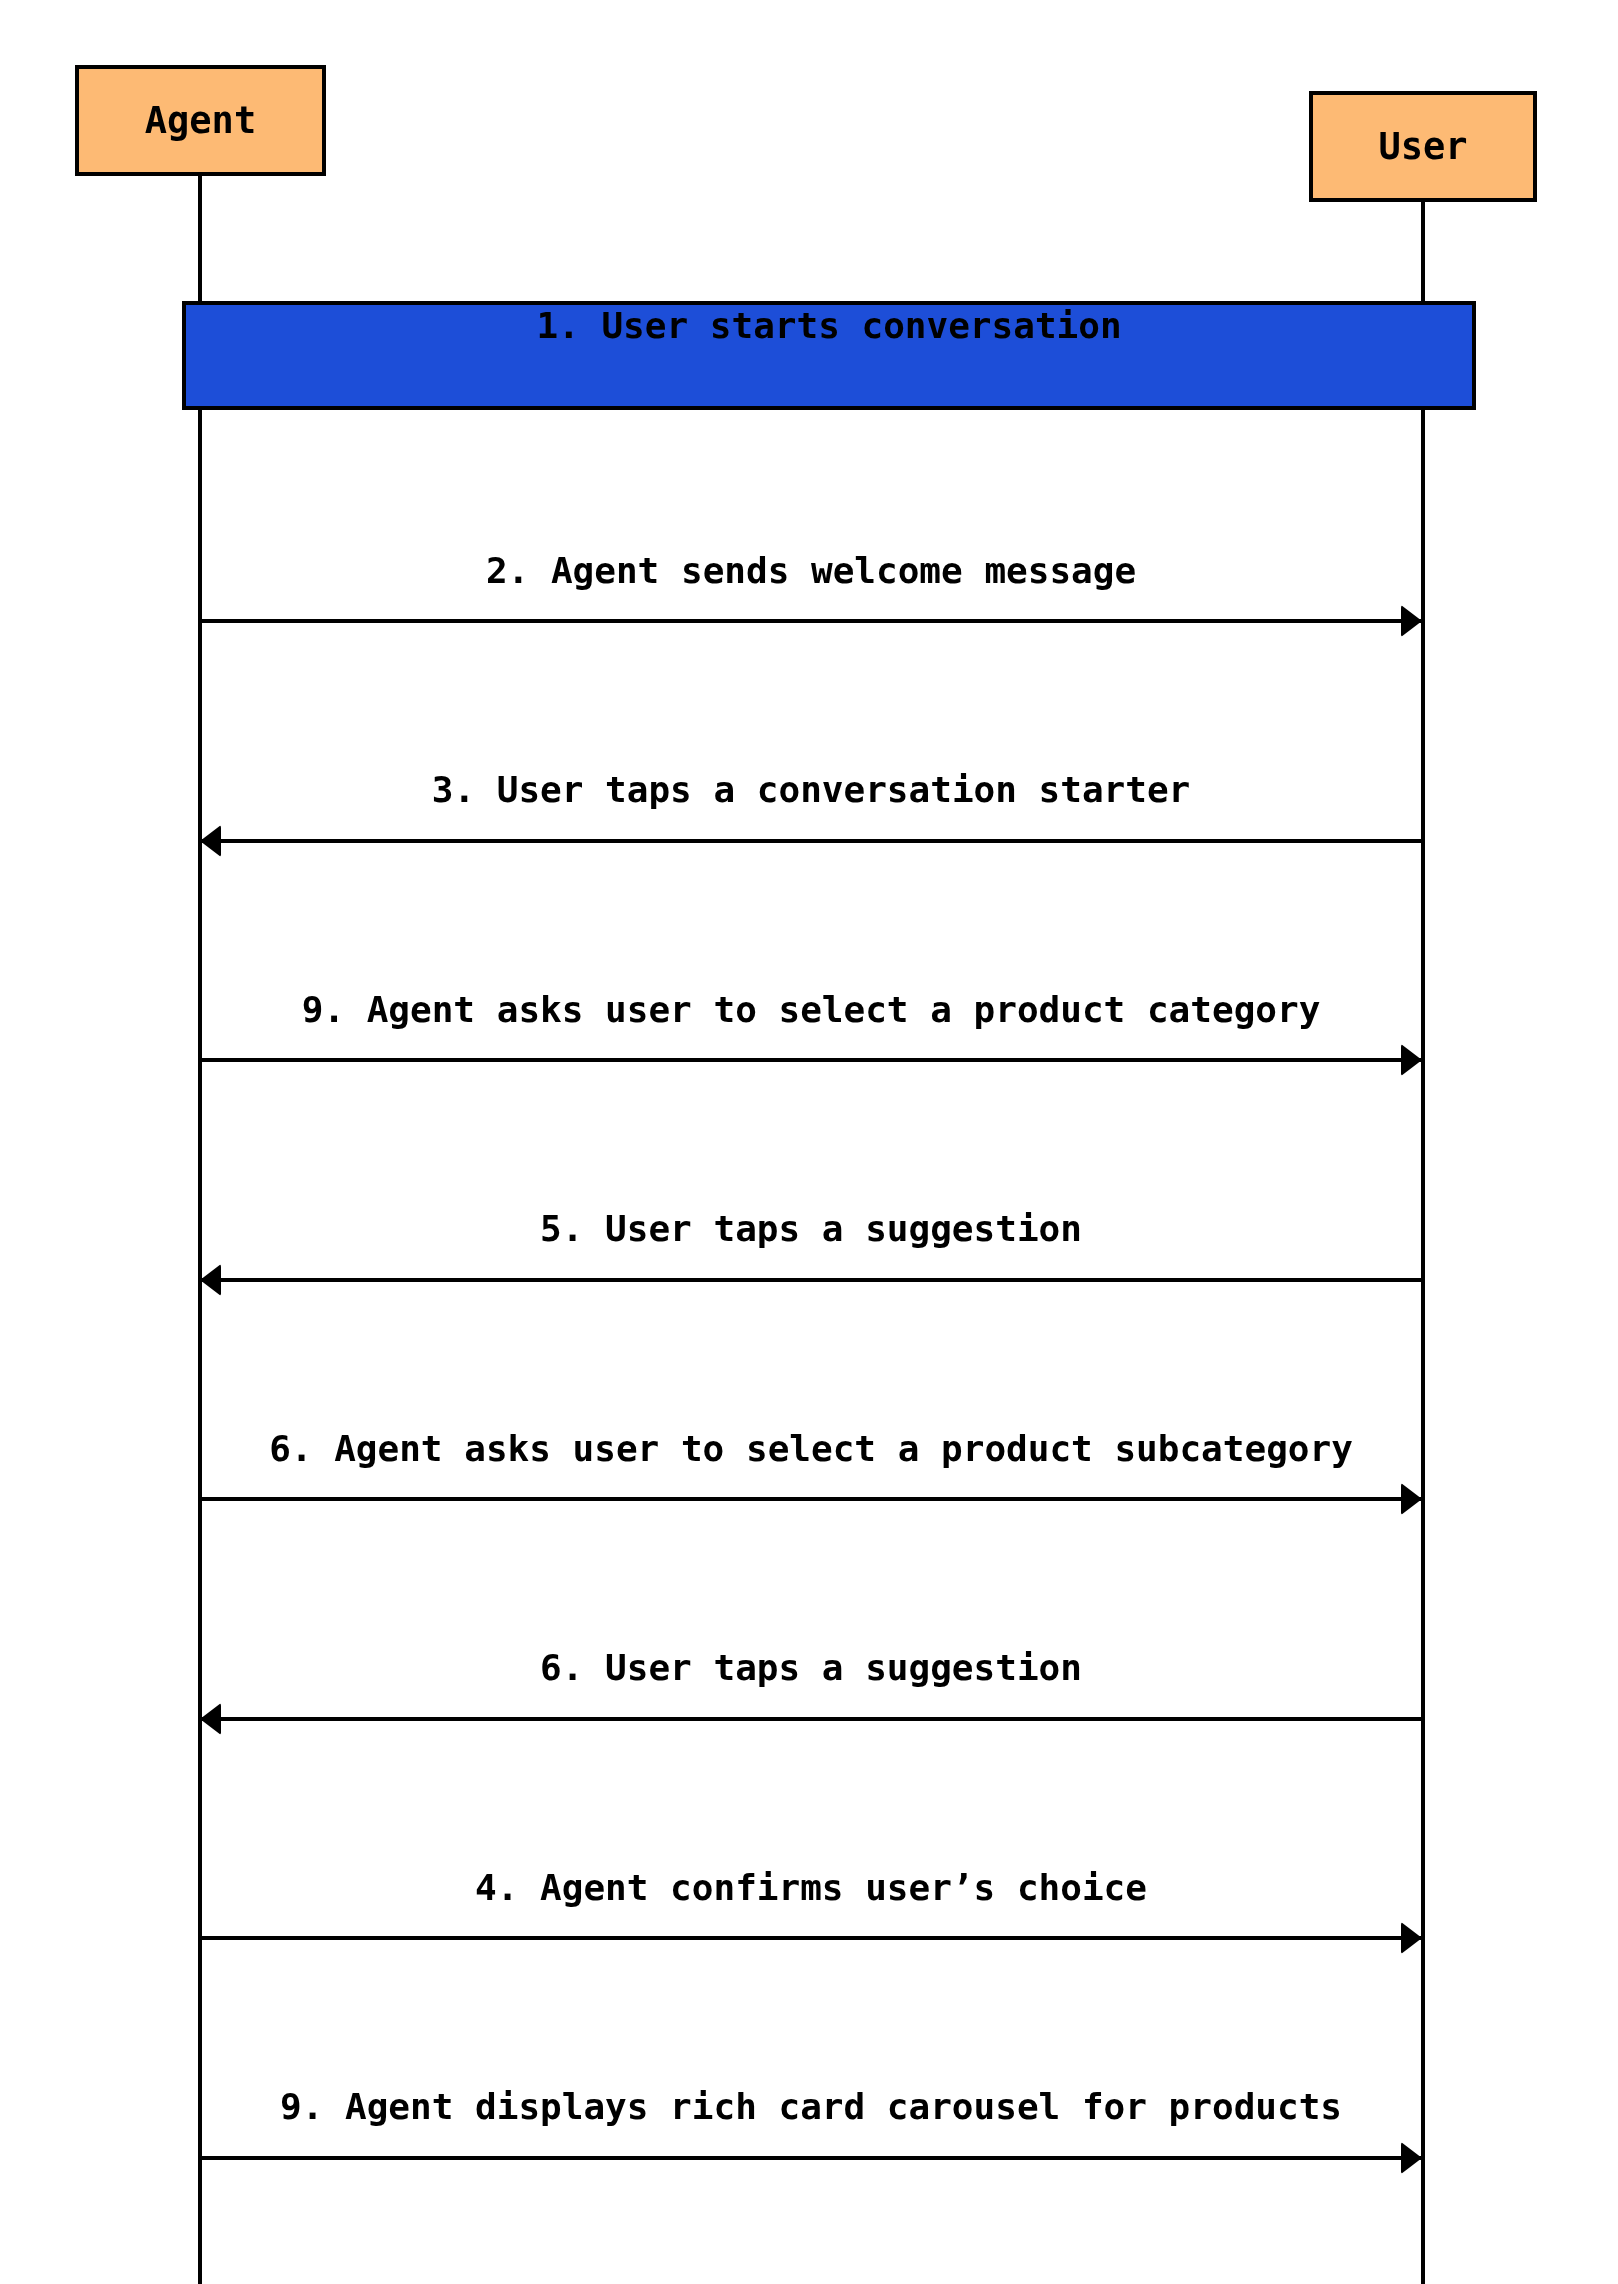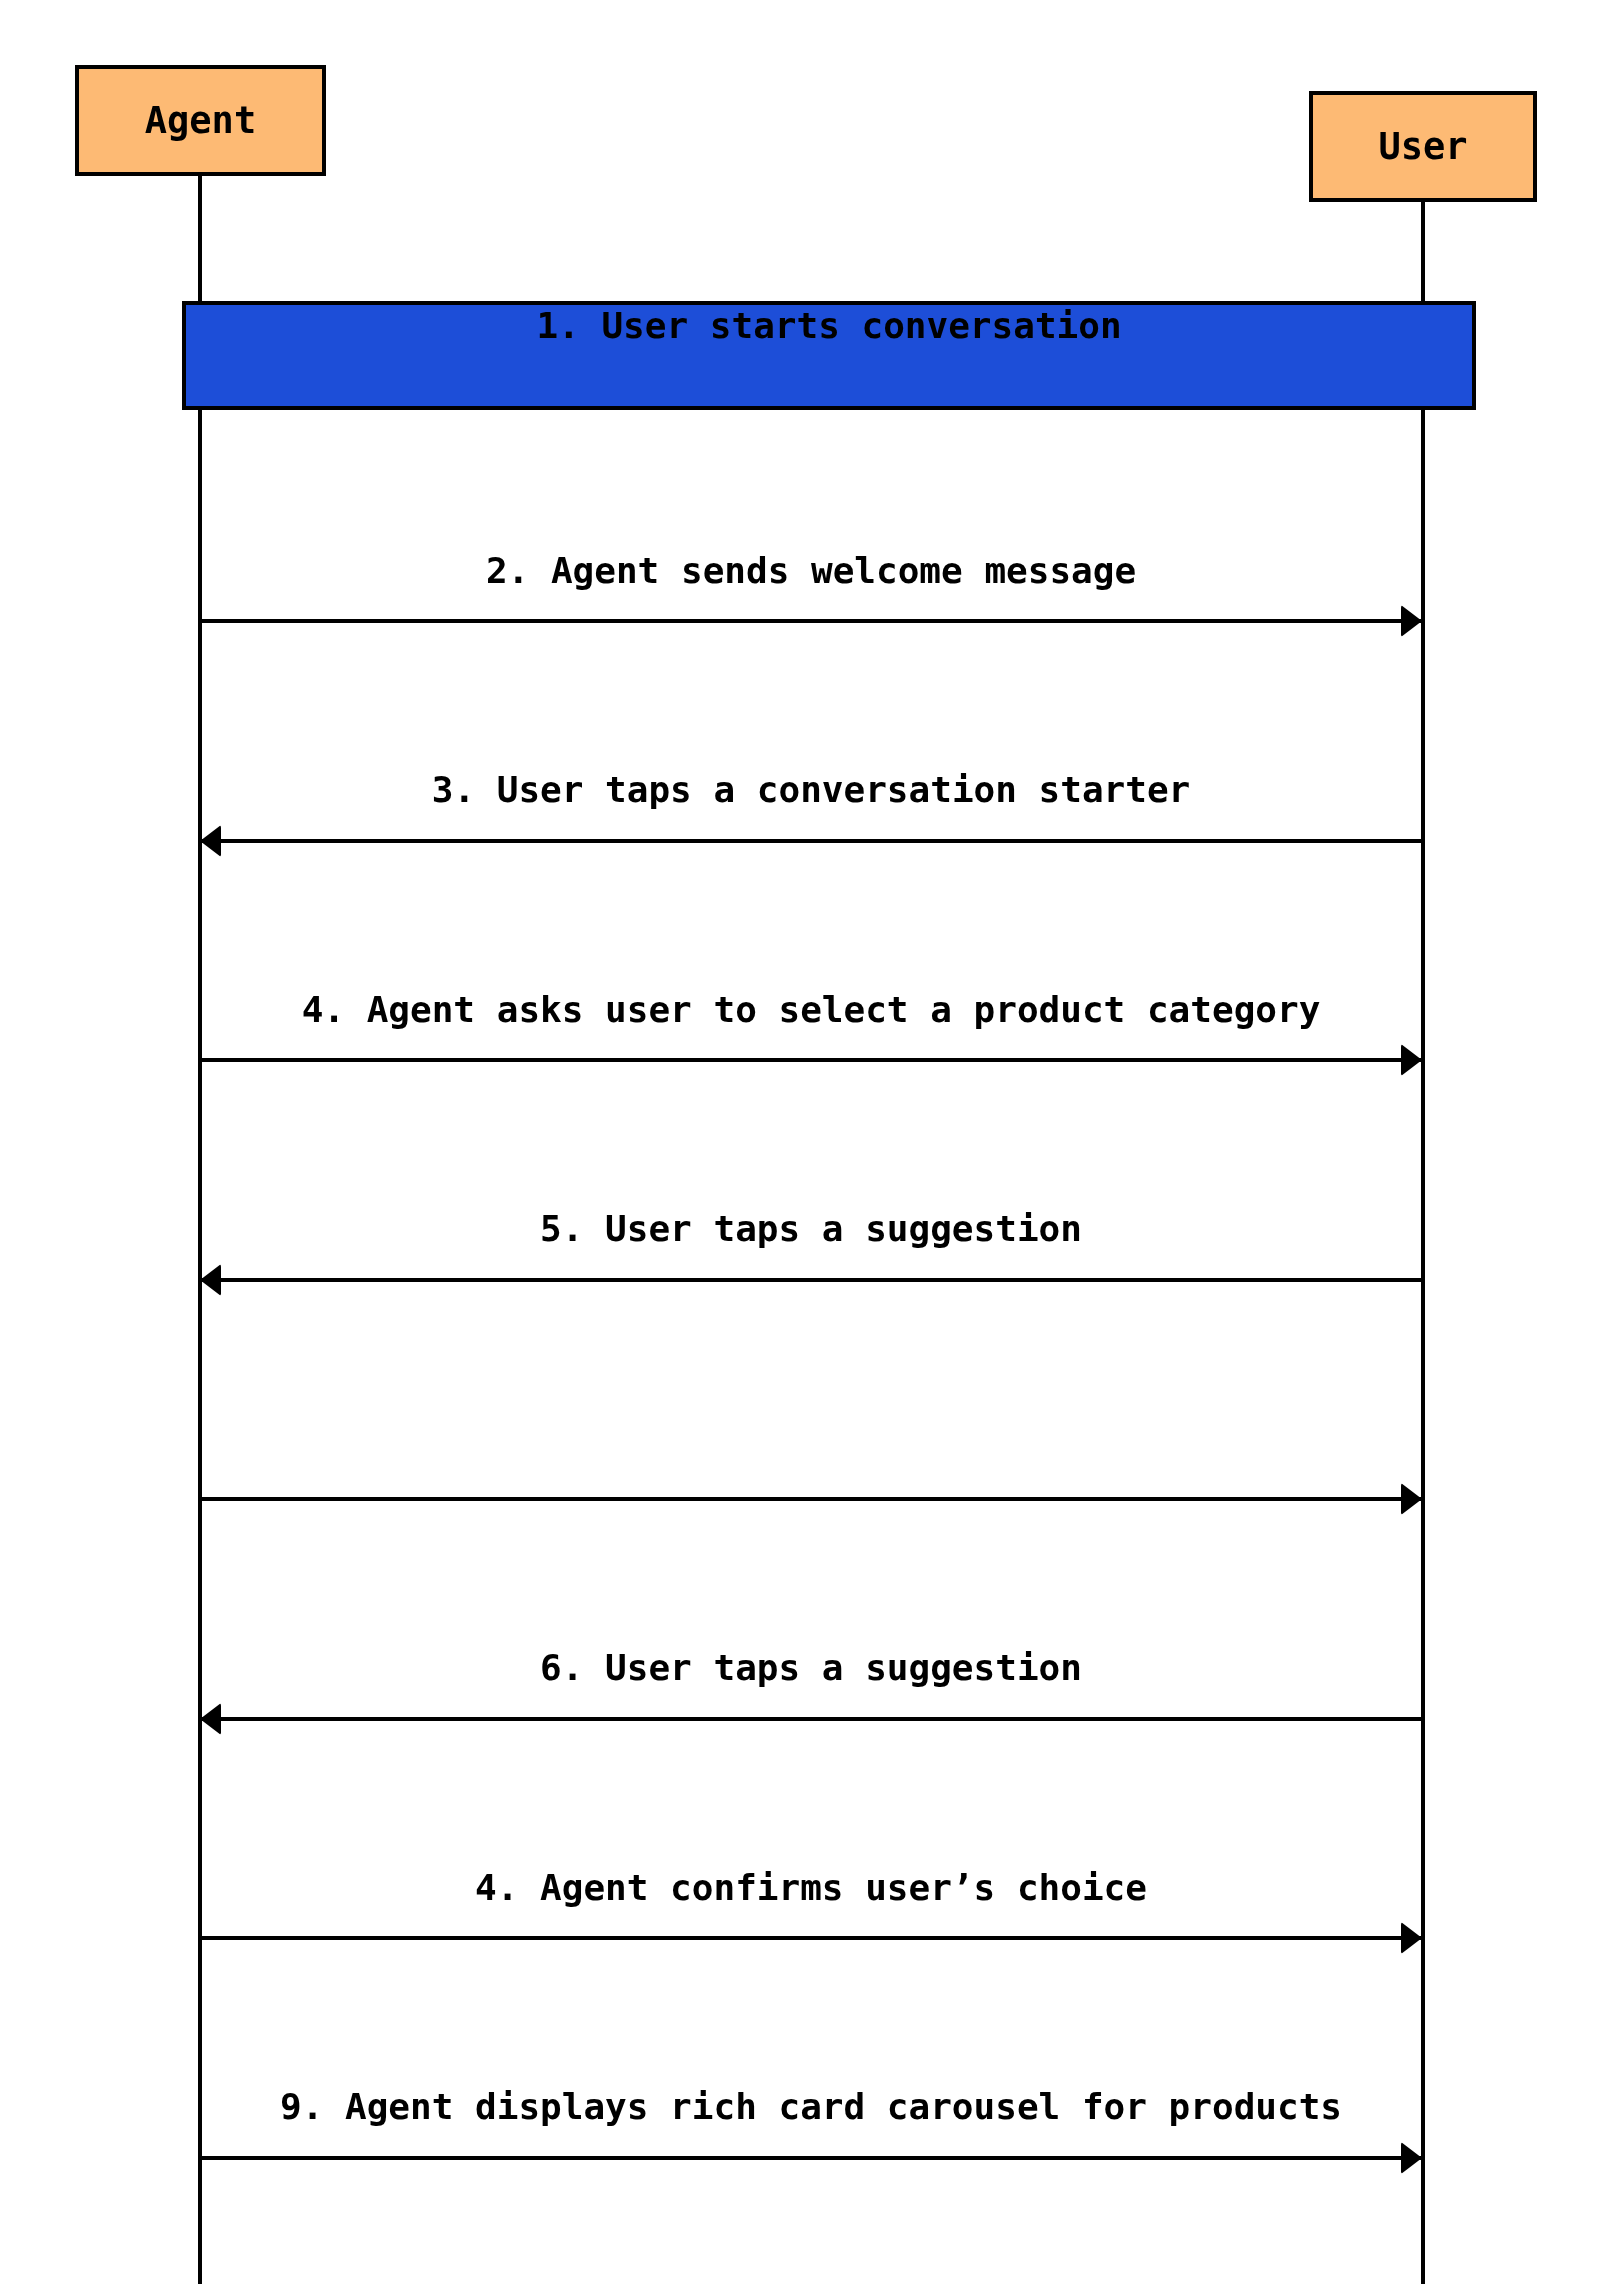--- a/index.html
+++ b/index.html
@@ -113,30 +113,31 @@
   <div class="msg-label" style="top:548px">2. Agent sends welcome message</div>
   <div class="msg-line" style="top:619px">
     <span class="arrowhead right"></span>
   </div>
 
   <div class="msg-label" style="top:767px">3. User taps a conversation starter</div>
   <div class="msg-line" style="top:839px">
     <span class="arrowhead left"></span>
   </div>
 
-  <div class="msg-label" style="top:987px">4. Agent asks user to select a product category</div>
+  <div class="msg-label" style="top:987px">9. Agent asks user to select a product category</div>
   <div class="msg-line" style="top:1058px">
     <span class="arrowhead right"></span>
   </div>
 
   <div class="msg-label" style="top:1206px">5. User taps a suggestion</div>
   <div class="msg-line" style="top:1278px">
     <span class="arrowhead left"></span>
   </div>
 
+  <div class="msg-label" style="top:1426px">6. Agent asks user to select a product subcategory</div>
   <div class="msg-line" style="top:1497px">
     <span class="arrowhead right"></span>
   </div>
 
   <div class="msg-label" style="top:1645px">6. User taps a suggestion</div>
   <div class="msg-line" style="top:1717px">
     <span class="arrowhead left"></span>
   </div>
 
   <div class="msg-label" style="top:1865px">4. Agent confirms user’s choice</div>

